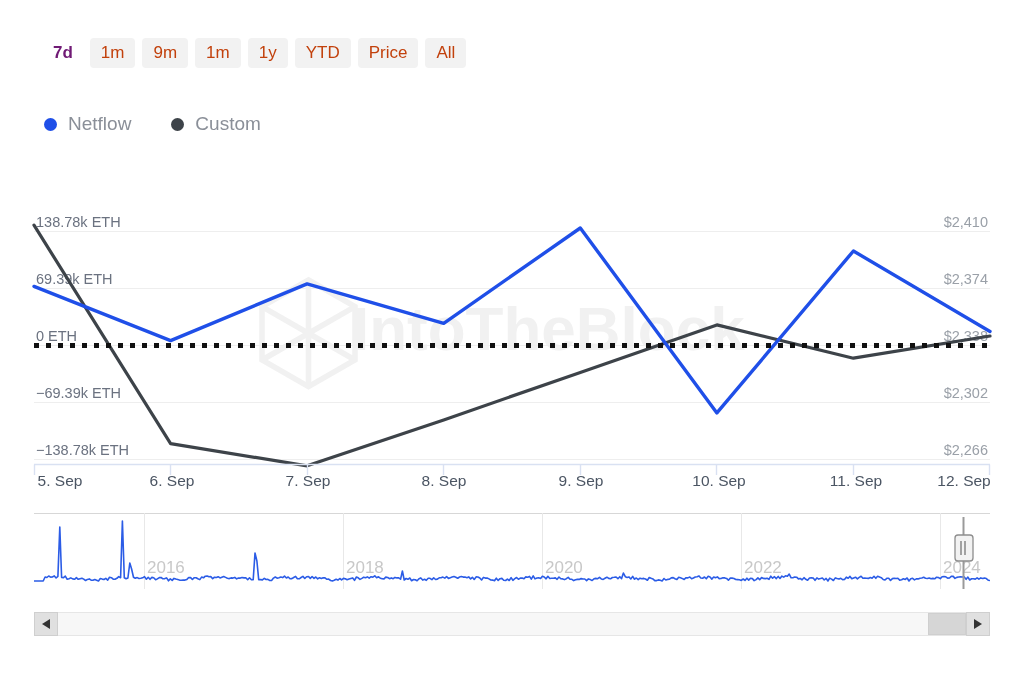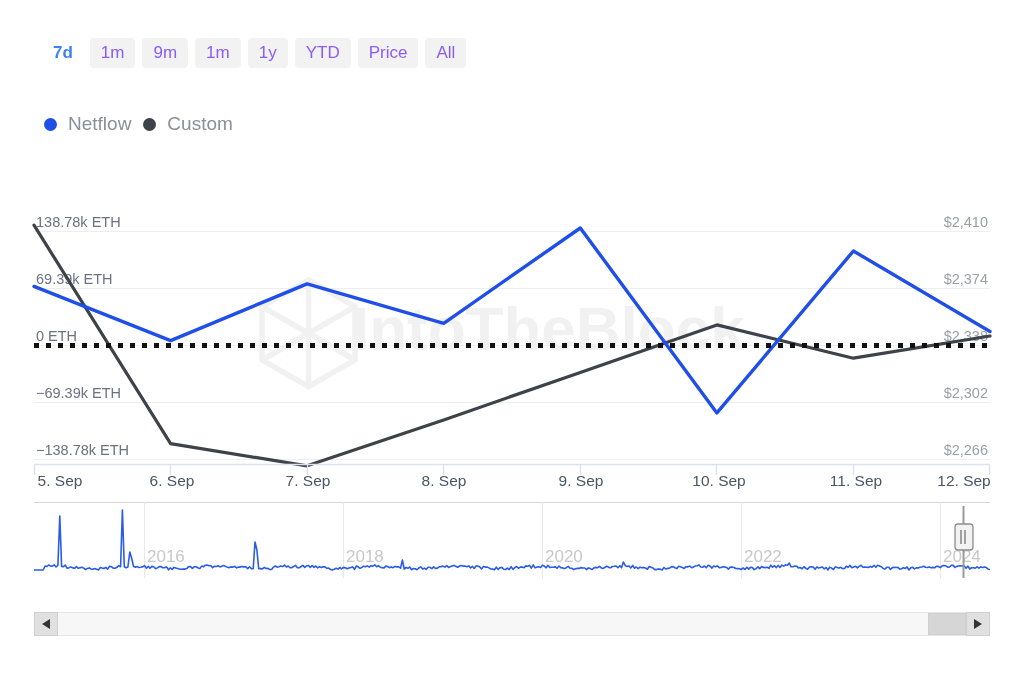--- a/index.html
+++ b/index.html
@@ -20,45 +20,45 @@
   
   #range-selector {
     position: absolute;
     left: 50px; top: 38px;
     display: flex;
     align-items: center;
     gap: 7px;
   }
   .range-btn {
     font-size: 17px;
-    color: #8b5cf6;
+    color: #c2410c;
     background: #f2f2f2;
     border: none;
     border-radius: 4px;
     padding: 6px 11px 7px 11px;
     line-height: 1;
     cursor: pointer;
     font-family: "Liberation Sans", sans-serif;
     white-space: nowrap;
   }
   .range-btn.active {
     background: transparent;
     font-weight: bold;
-    color: #3b82f6;
+    color: #701a75;
     padding-left: 3px;
     padding-right: 10px;
   }
 
   
   #legend {
     position: absolute;
     left: 44px; top: 113px;
     display: flex;
     align-items: center;
-    gap: 12px;
+    gap: 40px;
   }
   .legend-item {
     display: flex;
     align-items: center;
     gap: 11px;
     cursor: pointer;
   }
   .legend-dot {
     width: 13px; height: 13px;
     border-radius: 50%;
@@ -98,21 +98,21 @@
   .wm-text {
     font-size: 62px;
     font-weight: bold;
     fill: #f1f1f1;
     font-family: "Liberation Sans", sans-serif;
   }
 
   
   #navigator {
     position: absolute;
-    left: 34px; top: 502px;
+    left: 34px; top: 513px;
     width: 956px;
     height: 76px;
   }
   #nav-svg { display: block; }
   .nav-year {
     font-size: 17px;
     fill: #c8c8c8;
     font-family: "Liberation Sans", sans-serif;
   }
 

